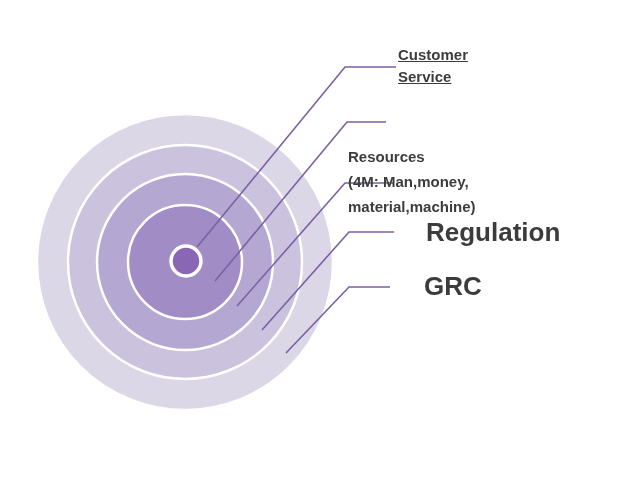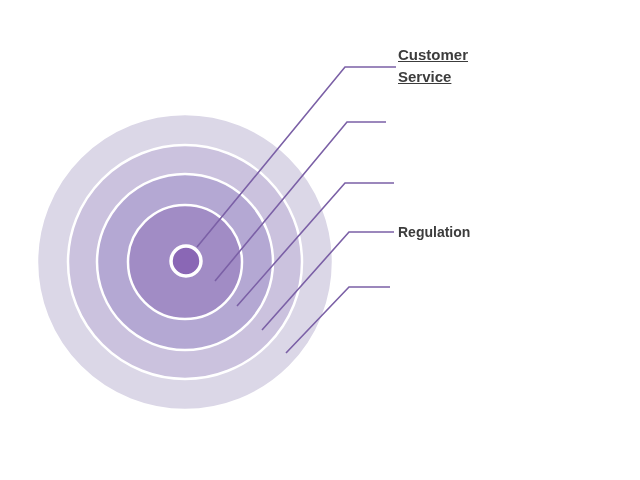--- a/index.html
+++ b/index.html
@@ -29,22 +29,23 @@
     .label.small {
       font-size: 15px;
       line-height: 22px;
       text-decoration: underline;
     }
     .label.resources {
       font-size: 15px;
       line-height: 25px;
     }
     .label.big {
-      font-size: 14px;
+      font-size: 26px;
       line-height: 26px;
+      margin-left: 28px;
     }
   </style>
 </head>
 <body>
 
 <div class="canvas">
 
   <svg class="diagram-svg" width="640" height="480" viewBox="0 0 640 480">
 
     <circle cx="185" cy="262" r="148" stroke="#ffffff" stroke-width="2.5" fill="#dbd7e7"></circle>
@@ -57,17 +58,21 @@
     <polyline points="386,122 347,122 215,281" fill="none" stroke-width="1.6" stroke="#7b60a6"></polyline>
     <polyline points="394,183 345,183 237,306" fill="none" stroke-width="1.6" stroke="#7b60a6"></polyline>
     <polyline points="394,232 349,232 262,330" fill="none" stroke-width="1.6" stroke="#7b60a6"></polyline>
     <polyline points="390,287 349,287 286,353" fill="none" stroke-width="1.6" stroke="#7b60a6"></polyline>
   </svg>
 
   <div class="label small" style="left:398px; top:44px;">Customer
 Service</div>
 
 
+  <div class="label resources" style="left:348px; top:144px;">Resources
+(4M: Man,money,
+material,machine)</div>
 
   <div class="label big" style="left:398px; top:219px;">Regulation</div>
 
+  <div class="label big" style="left:396px; top:273px;">GRC</div>
 
 </div>
 
 </body></html>

